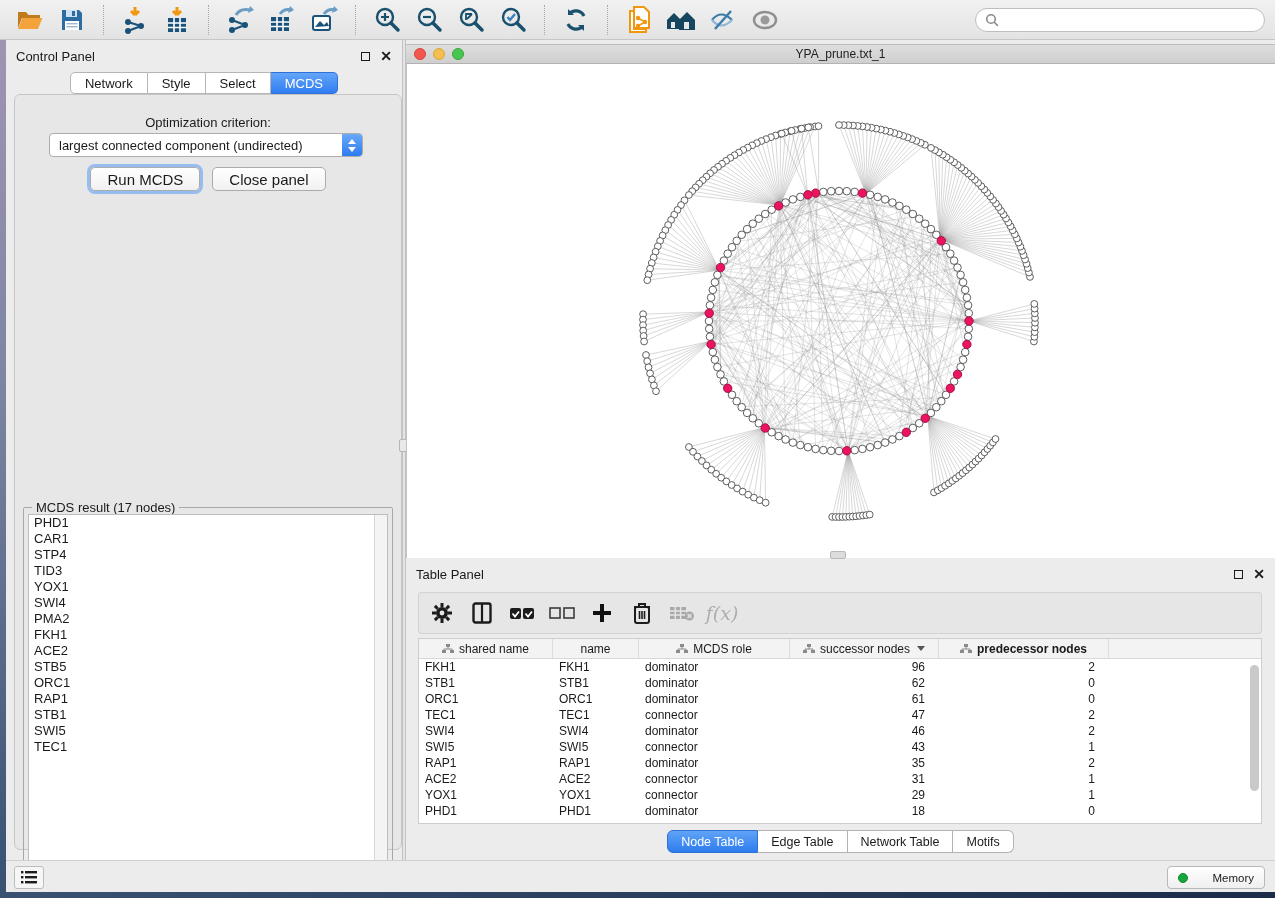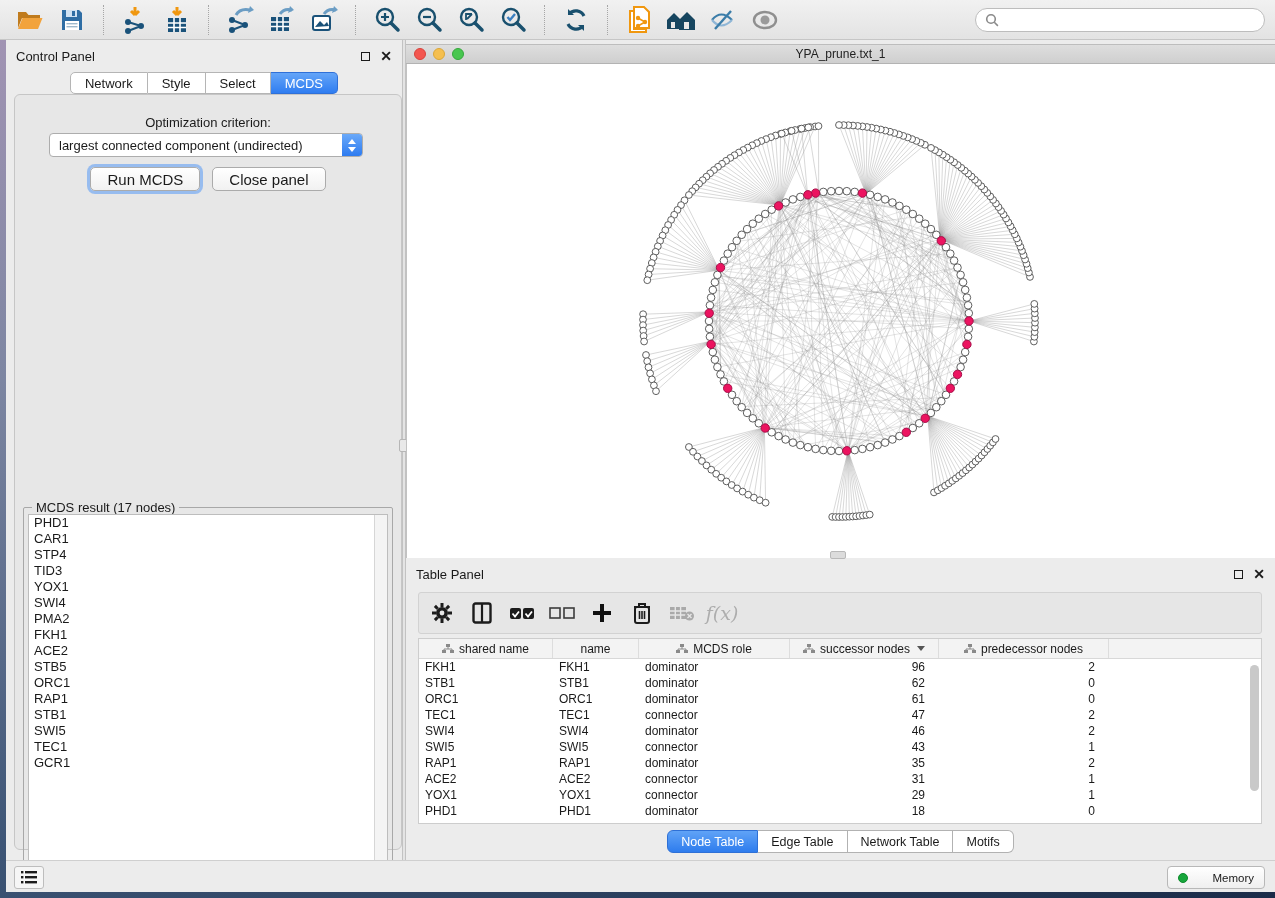--- a/index.html
+++ b/index.html
@@ -267,21 +267,20 @@
               <div class="mcds-item">SWI4</div>
               <div class="mcds-item">PMA2</div>
               <div class="mcds-item">FKH1</div>
               <div class="mcds-item">ACE2</div>
               <div class="mcds-item">STB5</div>
               <div class="mcds-item">ORC1</div>
               <div class="mcds-item">RAP1</div>
               <div class="mcds-item">STB1</div>
               <div class="mcds-item">SWI5</div>
               <div class="mcds-item">TEC1</div>
-              <div class="mcds-item">GCR1</div>
             </div>
           <div class="mcds-scroll"></div>
         </div>
       </div>
     </div>
   </div>
 
   <div class="vdivider">
       <div class="vhandle"></div>
     </div>
@@ -1084,21 +1083,21 @@
                 <g fill="#8a8a8a">
                   <rect x="4" y="0" width="4" height="3"></rect>
                   <rect x="0" y="6" width="4" height="3"></rect>
                   <rect x="8" y="6" width="4" height="3"></rect>
                 </g>
                 <path d="M6 3v2M2 6V5h8v1" stroke="#8a8a8a" fill="none"></path>
               </svg>
               <span>successor nodes</span>
               <span class="sortchev"></span>
             </div>
-            <div class="th" style="width: 170px;">
+            <div class="th" style="width: 170px; font-weight: bold;">
               <svg class="hdricon" width="12" height="10" viewBox="0 0 12 10">
                 <g fill="#8a8a8a">
                   <rect x="4" y="0" width="4" height="3"></rect>
                   <rect x="0" y="6" width="4" height="3"></rect>
                   <rect x="8" y="6" width="4" height="3"></rect>
                 </g>
                 <path d="M6 3v2M2 6V5h8v1" stroke="#8a8a8a" fill="none"></path>
               </svg>
               <span>predecessor nodes</span>
             </div>

